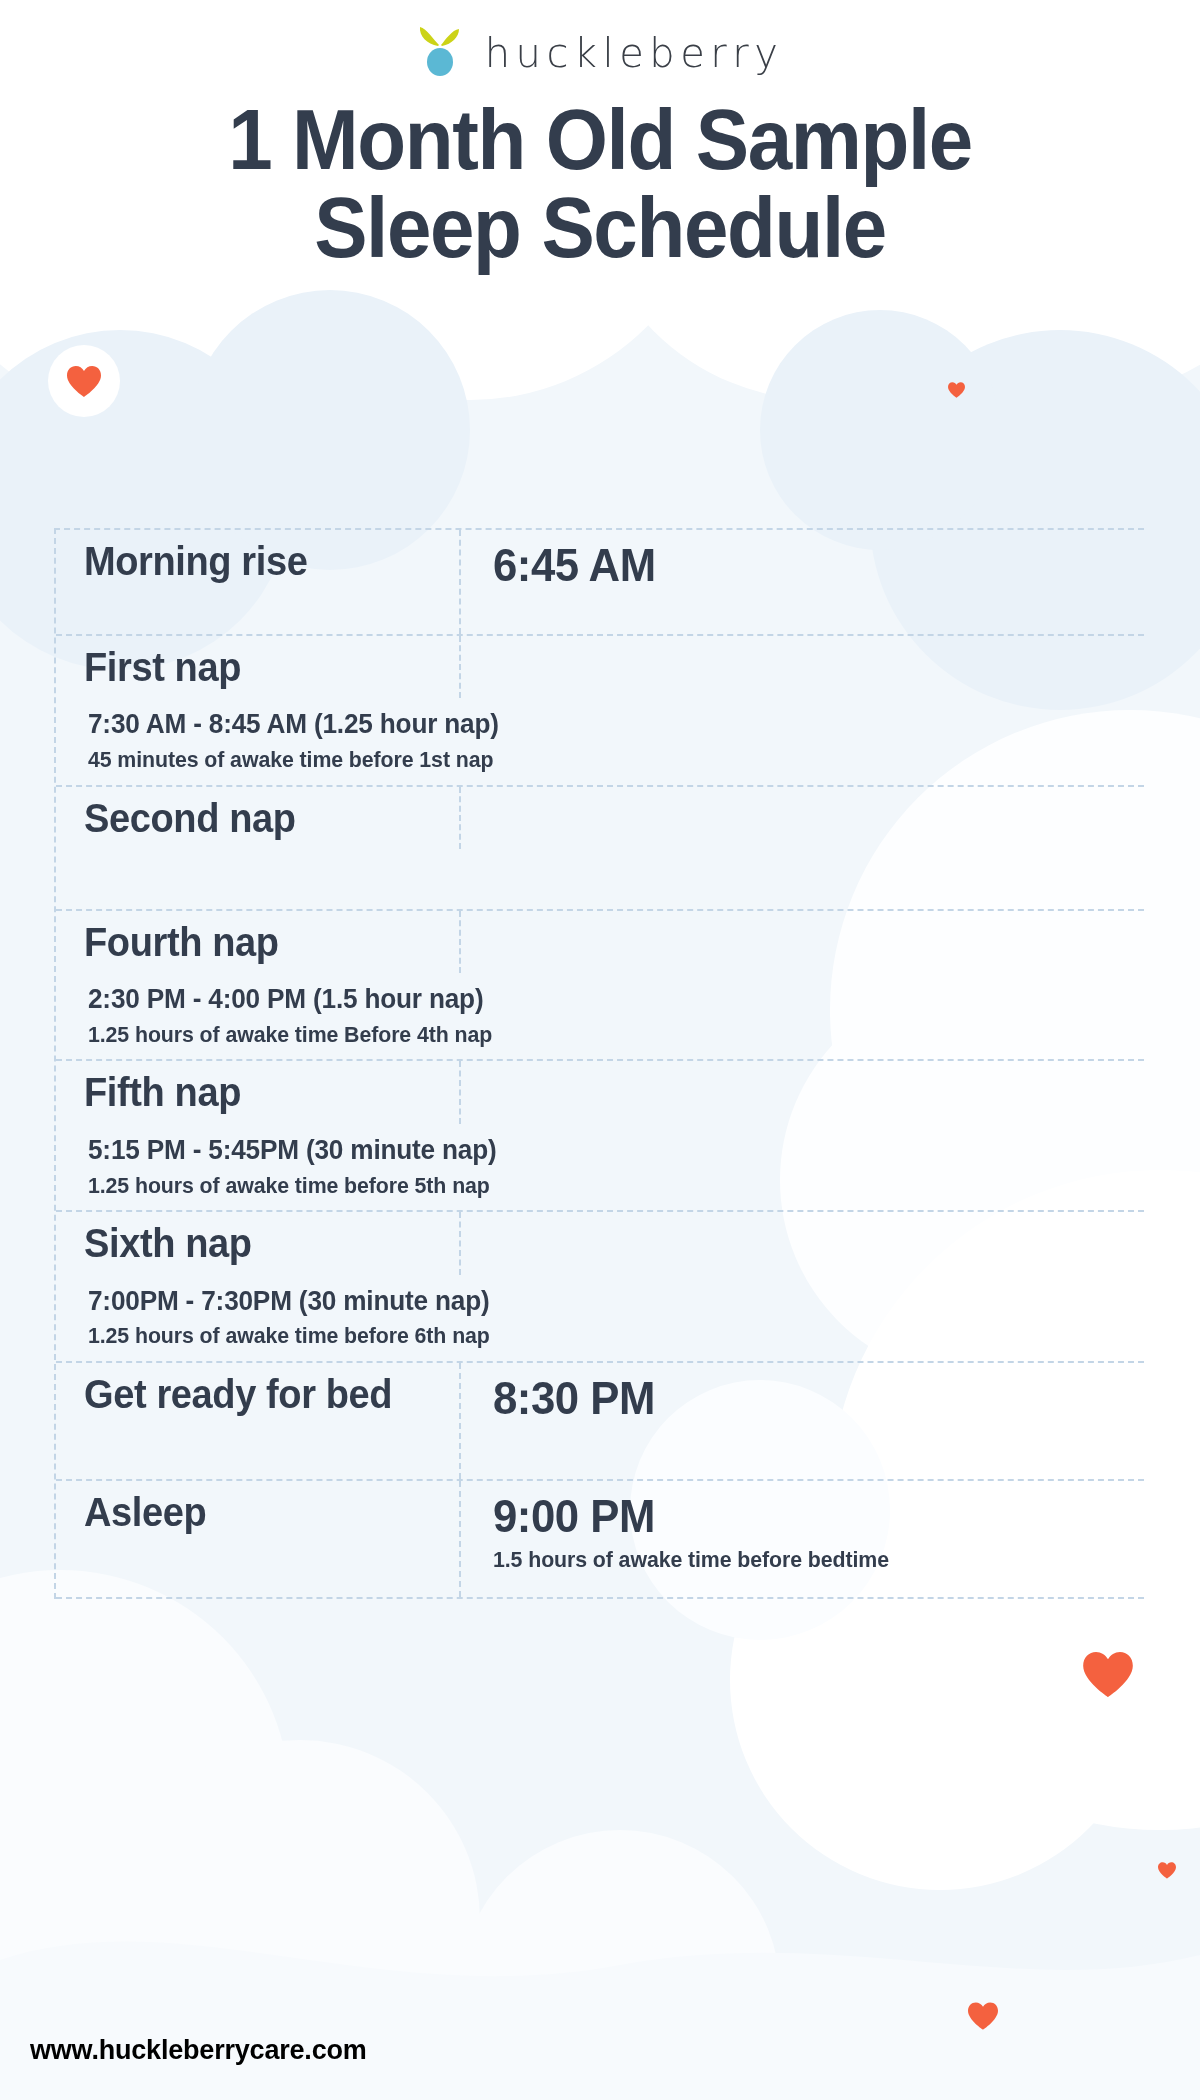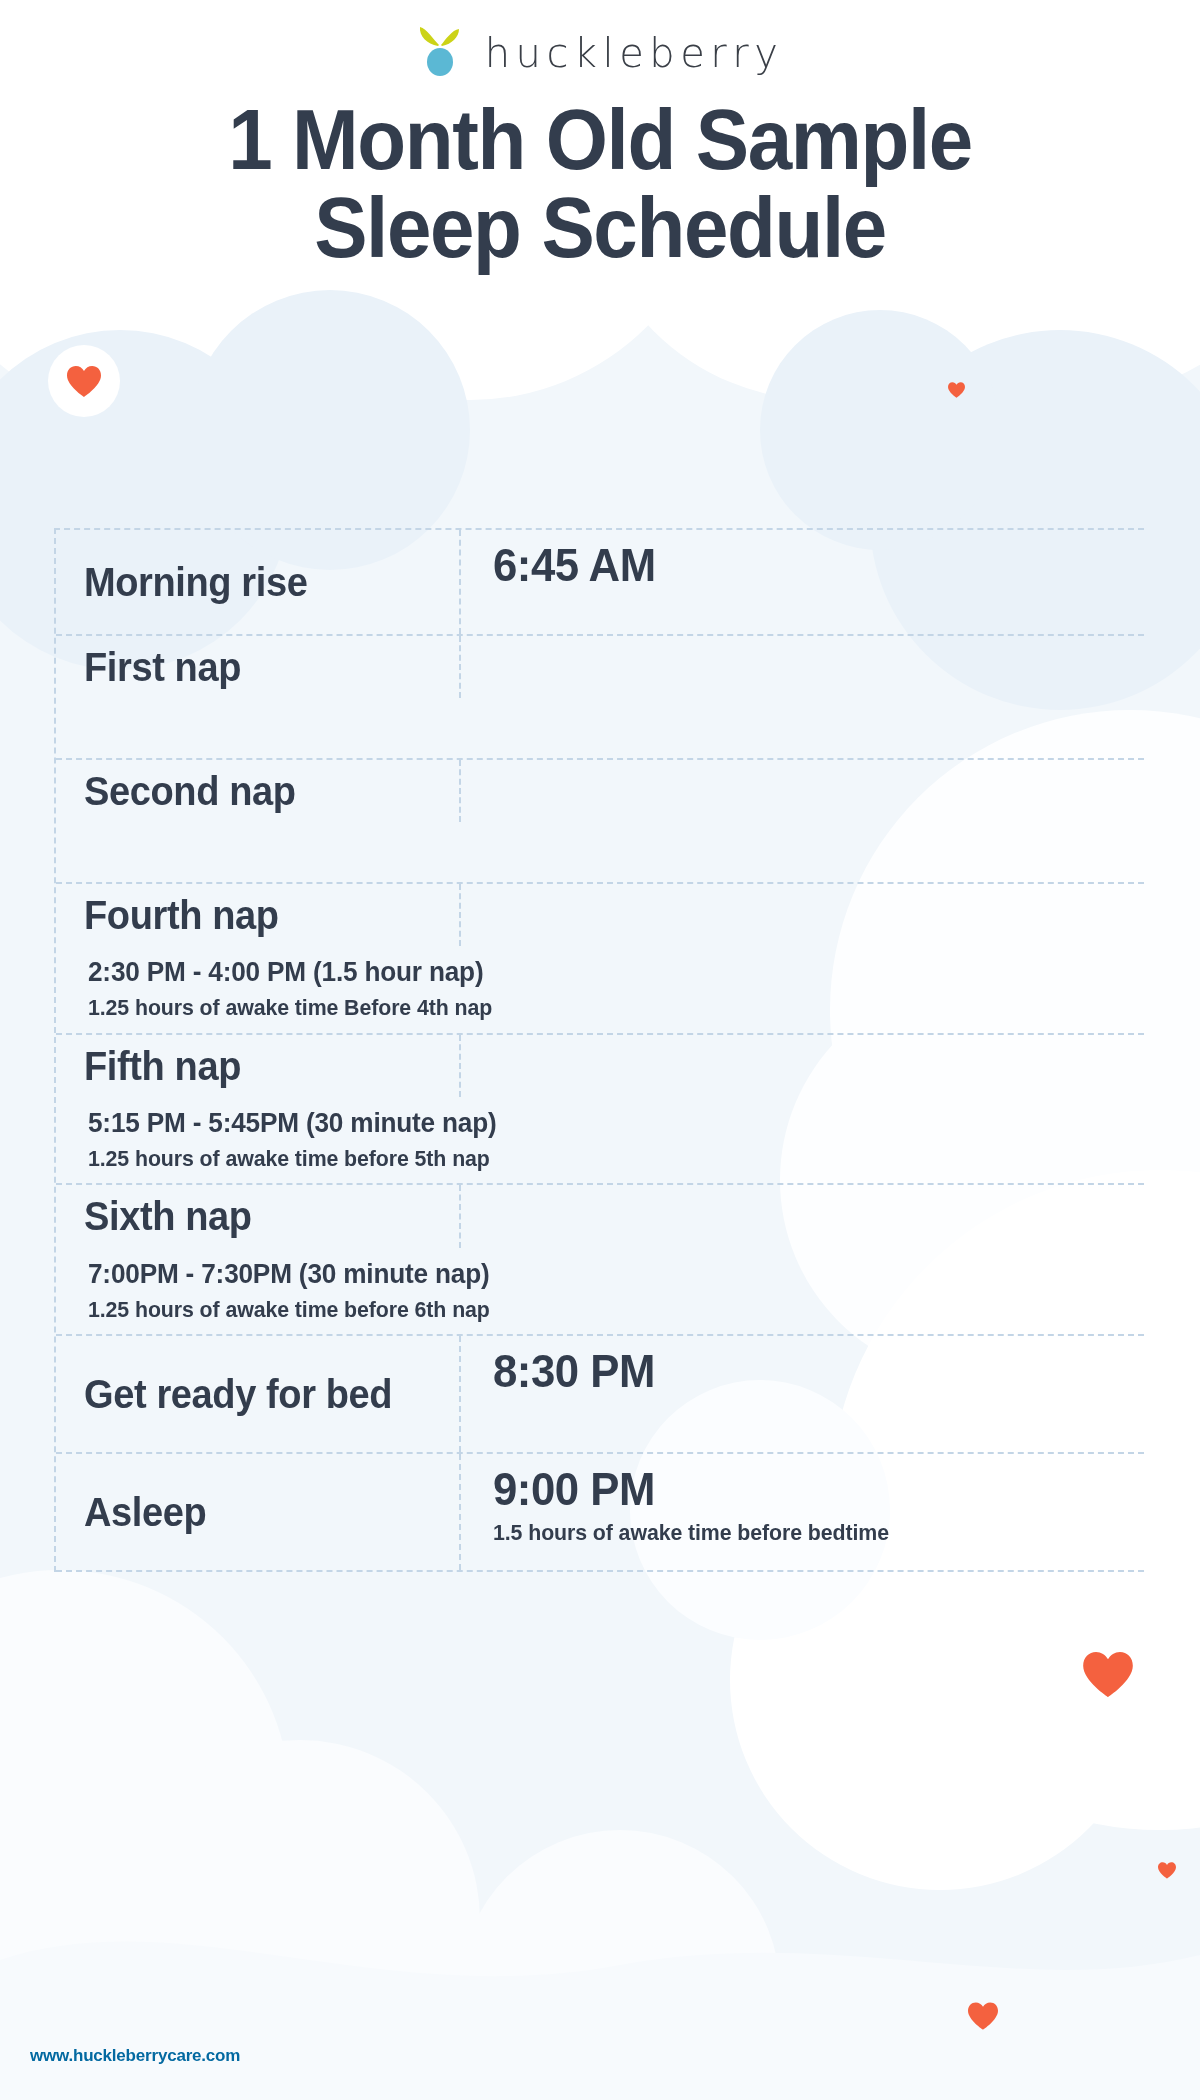--- a/index.html
+++ b/index.html
@@ -79,21 +79,20 @@
     display: flex;
     border-bottom: 2px dashed #c3d5e6;
     min-height: 106px;
   }
 
   .cell-label {
     width: 405px;
     flex: none;
     border-right: 2px dashed #c3d5e6;
     display: flex;
-    align-items: center;
     padding: 10px 26px 10px 28px;
   }
 
   .cell-value {
     flex: 1;
     display: flex;
     flex-direction: column;
     padding: 10px 20px 10px 32px;
   }
 
@@ -139,23 +138,23 @@
   }
 
   .row.tall { min-height: 124px; flex-direction: column; }
   .row.bed  { min-height: 118px; }
 
   
   .footer {
     position: absolute;
     left: 30px;
     bottom: 34px;
-    font-size: 17px;
-    font-weight: 700;
-    color: #0369a1;
+    font-size: 27px;
+    font-weight: 700;
+    color: #000000;
     letter-spacing: -0.2px;
   }
 
   
   .heart-badge {
     position: absolute;
     border-radius: 50%;
     background: #ffffff;
     display: flex;
     align-items: center;
@@ -247,20 +246,24 @@
       </div>
       <div class="cell-value">
         <span class="value-big">6:45 AM</span>
       </div>
     </div>
 
     <div class="row tall">
       <div class="cell-label">
         <span class="label-text">First nap</span>
       </div>
+      <div class="cell-value">
+        <span class="value-main">7:30 AM - 8:45 AM (1.25 hour nap)</span>
+        <span class="value-sub">45 minutes of awake time before 1st nap</span>
+      </div>
     </div>
 
     <div class="row tall">
       <div class="cell-label">
         <span class="label-text">Second nap</span>
       </div>
     </div>
 
 
     <div class="row tall">

